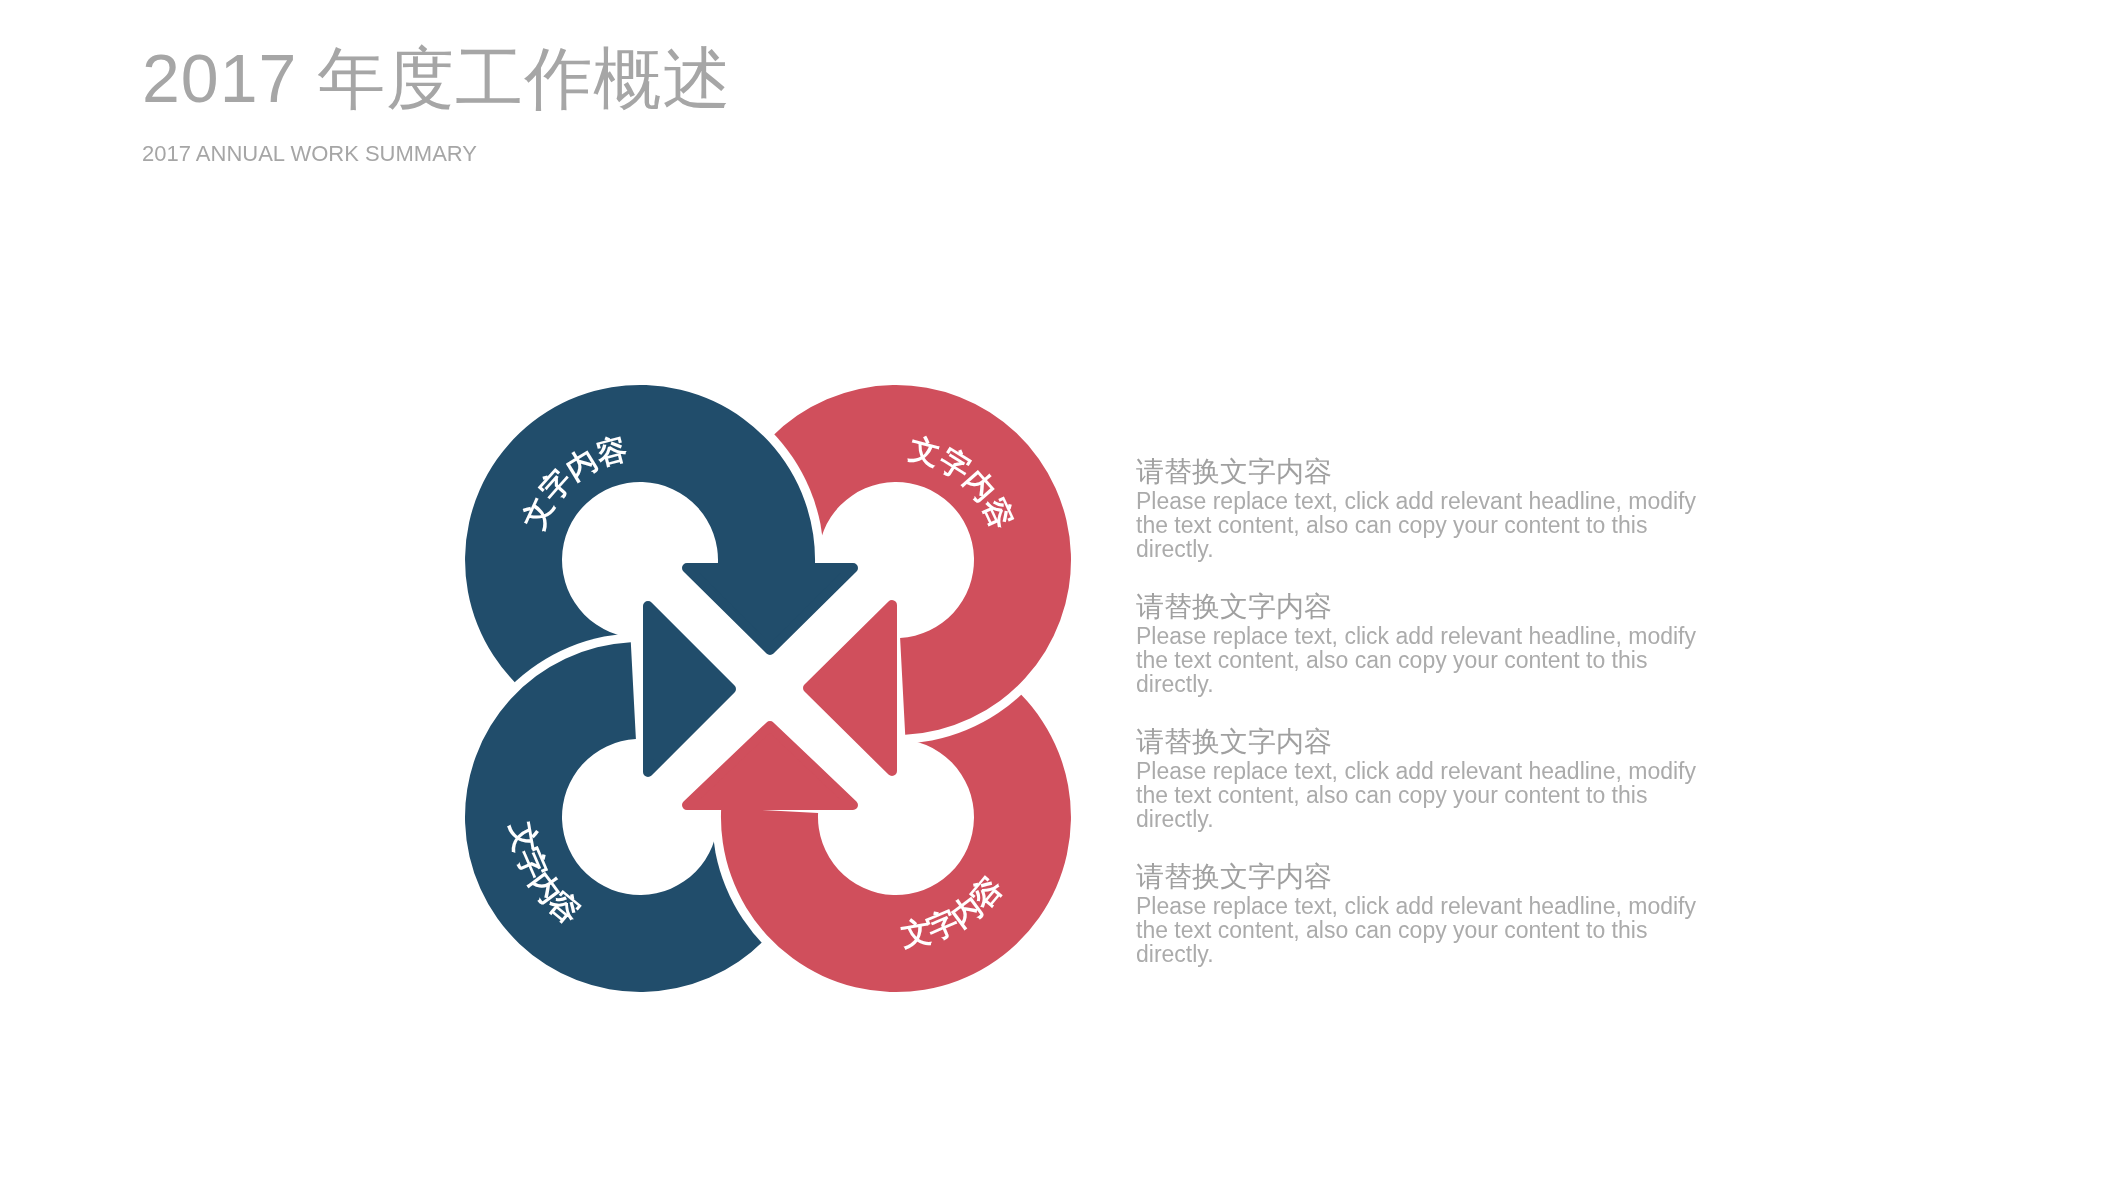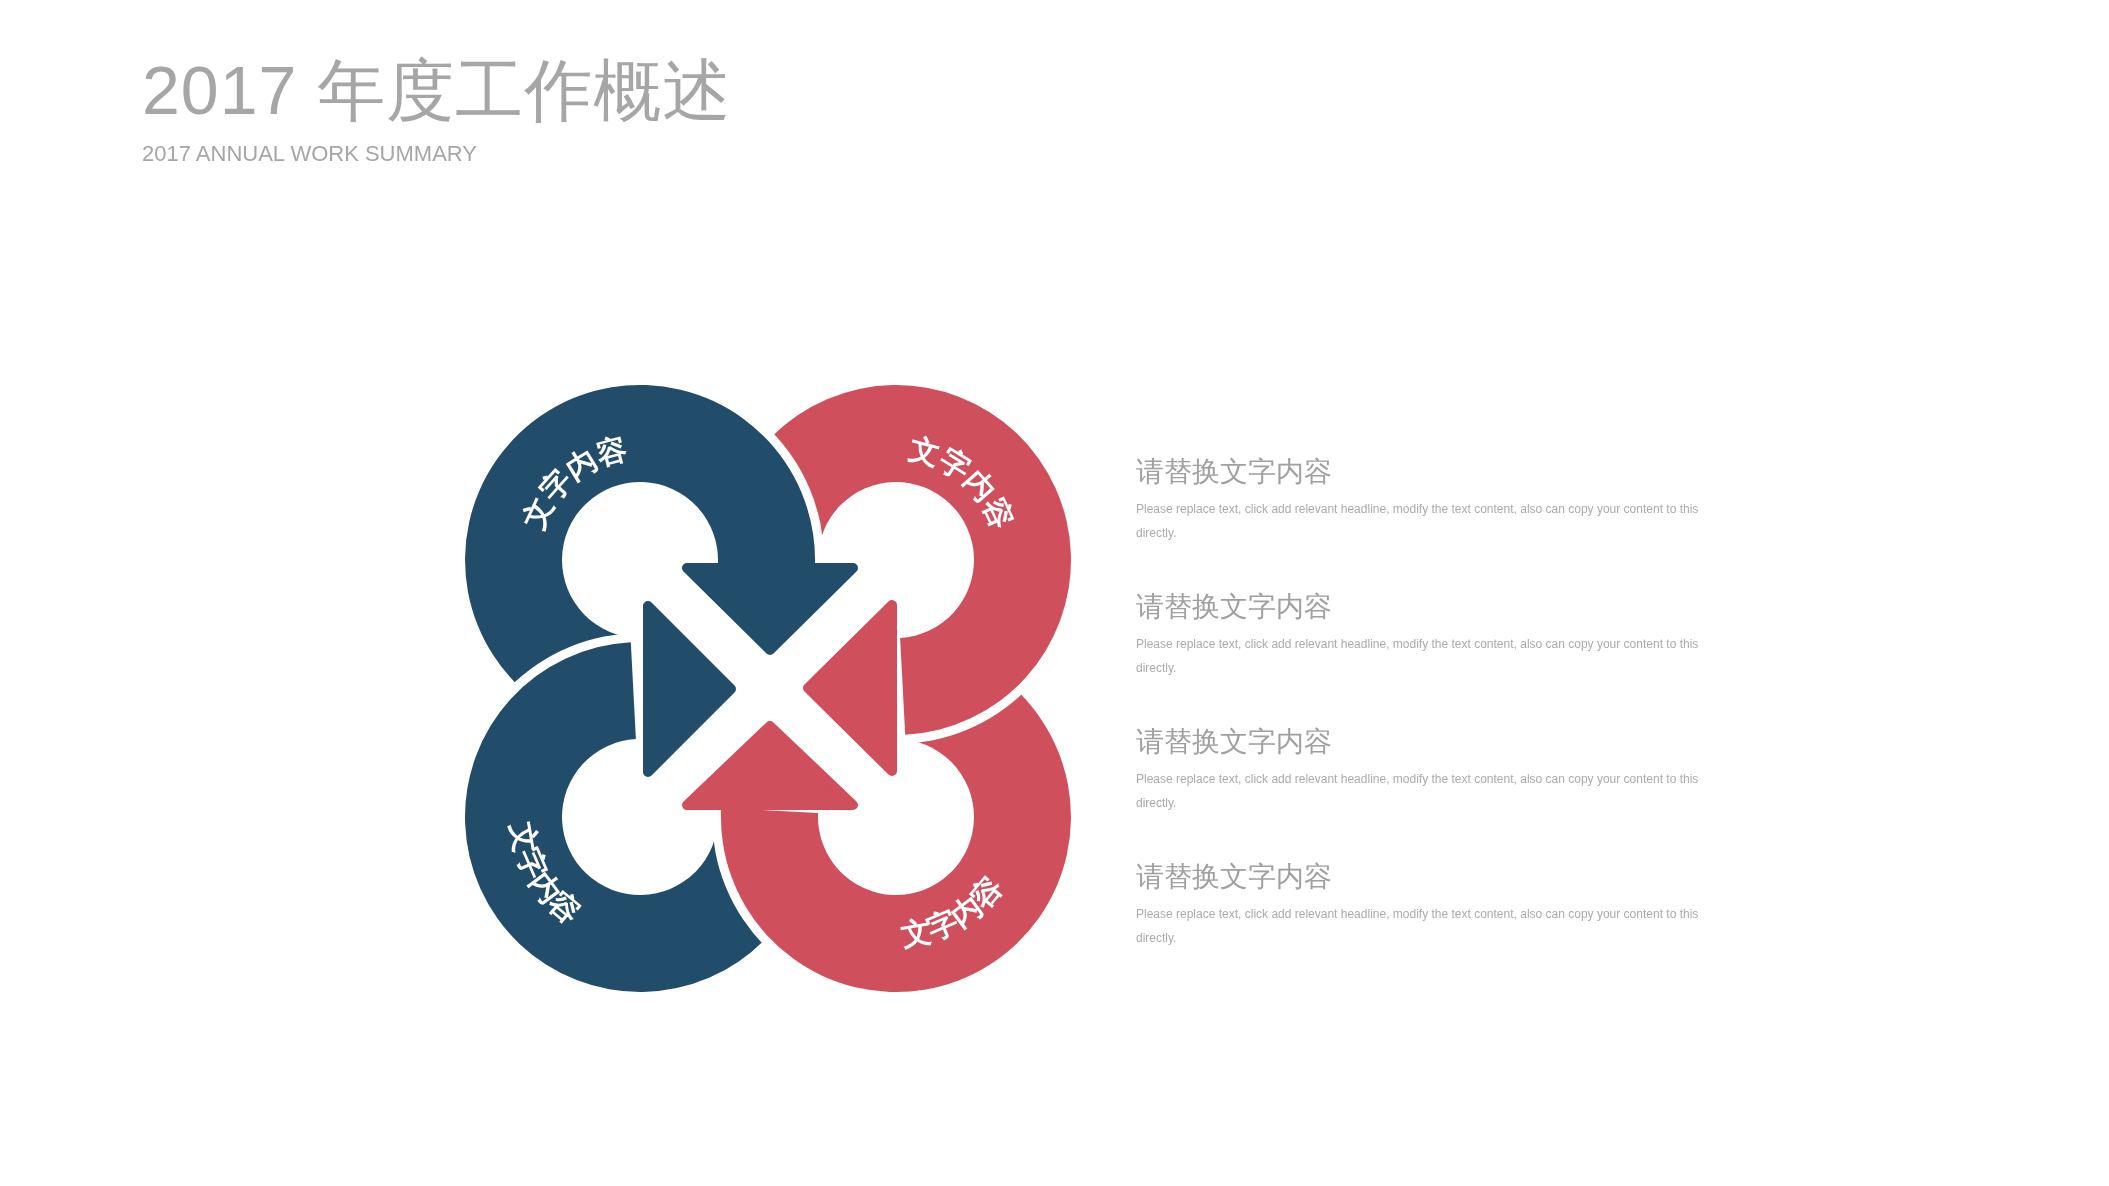--- a/index.html
+++ b/index.html
@@ -1,23 +1,23 @@
 <!DOCTYPE html>
 <html><head>
 <meta charset="utf-8">
 <style>
   html, body { margin:0; padding:0; background:#ffffff; }
   body { width:2109px; height:1186px; position:relative; overflow:hidden; font-family:"Liberation Sans", "DejaVu Sans", sans-serif; }
-  .title { position:absolute; left:142px; top:44px; font-size:68px; color:#a6a6a6; white-space:nowrap; line-height:1; letter-spacing:1px;margin-top:12px; }
+  .title { position:absolute; left:142px; top:44px; font-size:68px; color:#a6a6a6; white-space:nowrap; line-height:1; letter-spacing:1px; }
   .subtitle { position:absolute; left:142px; top:143px; font-size:22px; color:#a6a6a6; white-space:nowrap; line-height:1; }
   .diagram { position:absolute; left:0; top:0; width:2109px; height:1186px; }
   .items { position:absolute; left:1136px; top:455px; width:580px; }
   .item { height:135px; }
   .item-heading { font-size:28px; color:#a0a0a0; line-height:34px; white-space:nowrap;font-family:Liberation Serif, serif; }
-  .item-body { font-size:12px; color:#ababab; line-height:24px; margin-top:8px; }
+  .item-body { font-size:23px; color:#ababab; line-height:24px; margin-top:0; }
   .ring-label { font-family:"DejaVu Sans", sans-serif; font-weight:bold; font-size:30px; fill:#ffffff; }
 </style>
 </head>
 <body>
 
 <div class="title">2017 年度工作概述</div>
 <div class="subtitle">2017 ANNUAL WORK SUMMARY</div>
 
 <svg class="diagram" width="2109" height="1186" viewBox="0 0 2109 1186" xmlns="http://www.w3.org/2000/svg">
   <defs>

